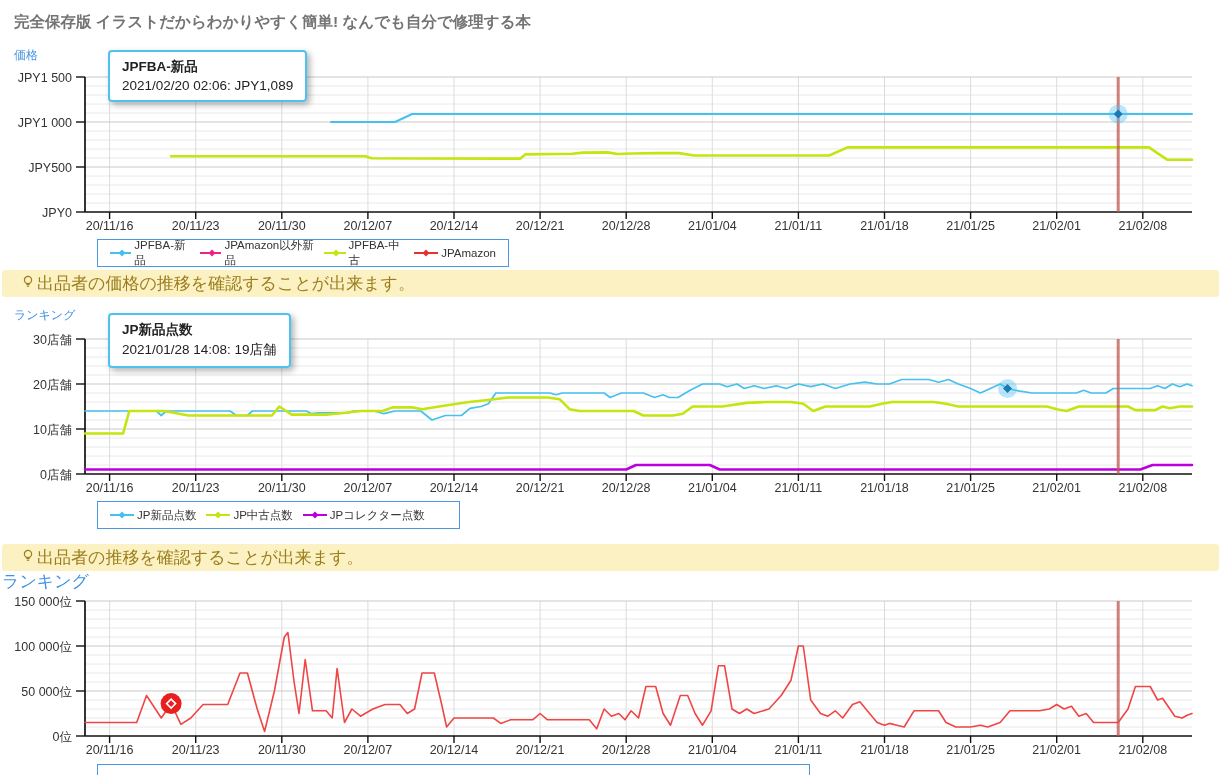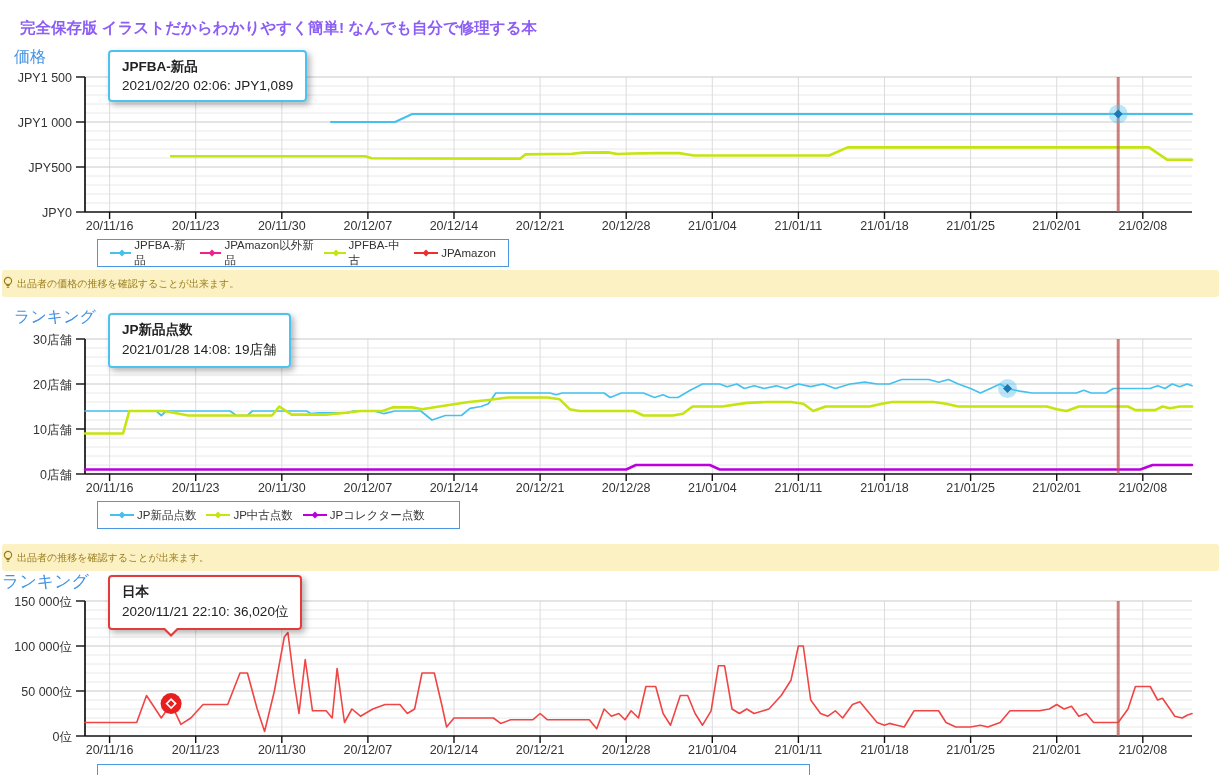--- a/index.html
+++ b/index.html
@@ -1,36 +1,36 @@
 <!DOCTYPE html>
 <html><head>
 <meta charset="utf-8">
 <style>
   html,body{margin:0;padding:0;background:#fff;}
   body{width:1228px;height:775px;overflow:hidden;position:relative;
        font-family:"Liberation Sans", sans-serif;-webkit-font-smoothing:antialiased;}
   .page{position:absolute;inset:0;}
-  .title{position:absolute;left:8px;top:6px;margin:12px;font-size:15.5px;font-weight:bold;color:#8b5cf6;}
-  .section-label{position:absolute;font-size:16px;color:#4192e3;}
+  .title{position:absolute;left:8px;top:6px;margin:6px;font-size:15.5px;font-weight:bold;color:#737373;}
+  .section-label{position:absolute;font-size:12px;color:#4192e3;}
   .chart-svg{position:absolute;left:0;width:1228px;height:168px;display:block;}
   .tooltip{position:absolute;z-index:5;background:rgba(255,255,255,0.97);border:2px solid #4cc2f1;
            border-radius:4px;padding:6px 12px 7px 12px;box-shadow:3px 3px 6px rgba(0,0,0,0.3);
            font-size:13.5px;color:#222;white-space:nowrap;}
   .tooltip .tt-title{font-weight:bold;margin-bottom:2px;}
   .tooltip.red{border-color:#e23b3b;}
   .tooltip.red::after{content:"";position:absolute;left:52px;bottom:-9px;width:0;height:0;
            border-left:9px solid transparent;border-right:9px solid transparent;border-top:9px solid #e23b3b;}
   .tooltip.red::before{content:"";position:absolute;left:54px;bottom:-6px;width:0;height:0;z-index:1;
            border-left:7px solid transparent;border-right:7px solid transparent;border-top:7px solid #fff;}
   .legend{position:absolute;background:#fff;border:1px solid #4a97e4;display:flex;align-items:center;
           gap:10px;padding:0 12px;height:28px;box-sizing:border-box;font-size:11.5px;color:#333;overflow:hidden;}
   .legend .legend-item{display:flex;align-items:center;gap:3px;cursor:pointer;}
   .banner{position:absolute;left:2px;width:1217px;height:27px;background:#fcf1c2;border-radius:3px;
-          display:flex;align-items:center;padding-left:0;box-sizing:border-box;
-          font-size:10px;color:#9a7d1c;gap:3px;}
+          display:flex;align-items:center;padding-left:20px;box-sizing:border-box;
+          font-size:17px;color:#9a7d1c;gap:3px;}
   .bulb{flex:0 0 auto;display:inline-block;}
 </style>
 </head>
 <body>
 
 <div class="page">
 
   <h1 class="title">完全保存版 イラストだからわかりやすく簡単! なんでも自分で修理する本</h1>
 
   <div class="section-label" style="left:14px;top:47px">価格</div>
@@ -333,19 +333,15 @@
       <text x="970.6" y="160" text-anchor="middle" font-size="12.5" fill="#333">21/01/25</text>
       <line x1="1056.7" x2="1056.7" y1="142" y2="149" stroke="#111" stroke-width="1.4"></line>
       <text x="1056.7" y="160" text-anchor="middle" font-size="12.5" fill="#333">21/02/01</text>
       <line x1="1142.8" x2="1142.8" y1="142" y2="149" stroke="#111" stroke-width="1.4"></line>
       <text x="1142.8" y="160" text-anchor="middle" font-size="12.5" fill="#333">21/02/08</text>
       <polyline points="85.0,128.5 136.7,128.5 146.5,101.5 161.3,124.0 171.1,109.6 180.9,130.3 190.8,124.0 203.1,110.5 227.7,110.5 240.0,79.0 247.4,79.0 257.2,115.0 264.6,137.5 274.4,97.0 284.3,43.0 287.9,38.5 294.1,88.0 299.0,119.5 305.2,65.5 312.5,116.8 326.1,116.8 332.2,124.0 337.1,74.5 344.5,128.5 351.9,115.0 360.5,122.2 372.8,115.0 385.1,110.5 399.9,110.5 407.3,119.5 414.6,115.0 422.0,79.0 434.3,79.0 441.7,110.5 446.6,133.0 454.0,124.0 493.4,124.0 500.7,129.4 510.6,125.8 532.7,125.8 540.1,119.5 547.5,125.8 589.3,125.8 596.7,134.8 604.1,115.0 611.4,122.2 618.8,119.5 625.0,125.8 631.1,116.8 638.5,124.0 645.9,92.5 655.7,92.5 663.1,119.5 670.5,131.2 680.3,101.5 687.7,101.5 695.1,119.5 702.5,131.2 711.1,116.8 718.4,71.8 724.6,71.8 732.0,115.0 739.4,119.5 746.7,115.0 754.1,119.5 768.9,115.0 781.2,101.5 791.0,86.2 798.4,52.0 803.3,52.0 810.7,106.0 820.5,119.5 827.9,122.2 835.3,116.8 842.7,124.0 852.5,110.5 859.9,107.8 867.3,116.8 877.1,128.5 884.5,131.2 889.4,129.4 896.8,131.2 904.2,133.0 914.0,116.8 938.6,116.8 946.0,128.5 955.8,133.0 970.6,133.0 980.4,131.2 987.8,133.0 1000.1,128.5 1010.0,116.8 1039.5,116.8 1049.3,115.0 1056.7,110.5 1064.1,115.0 1071.5,112.3 1078.8,122.2 1086.2,119.5 1093.6,128.5 1118.2,128.5 1128.0,115.0 1135.4,92.5 1150.2,92.5 1157.6,106.0 1162.5,104.2 1169.9,115.0 1174.8,122.2 1182.2,124.0 1187.1,121.3 1192.0,119.5" fill="none" stroke="#f04545" stroke-width="1.6" stroke-linejoin="round" stroke-linecap="round"></polyline>
       <line x1="1118.2" x2="1118.2" y1="7" y2="142" stroke="#c05550" stroke-width="3" stroke-opacity="0.75"></line>
       <circle cx="171.1" cy="109.582" r="10.5" fill="#e81f1f"></circle>
       <path d="M166.6,109.582 L171.1,105.082 L175.6,109.582 L171.1,114.082 Z" fill="none" stroke="#fff" stroke-width="1.6"></path>
     </svg>
-  <div class="tooltip red" style="left:108px;top:575px">
-    <div class="tt-title">日本</div>
-    <div class="tt-body">2020/11/21 22:10: 36,020位</div>
-  </div>
   <div class="legend" id="legend-2" style="left:97px;top:764px;width:713px;height:40px"></div>
 
 </div>
 
 </body></html>

